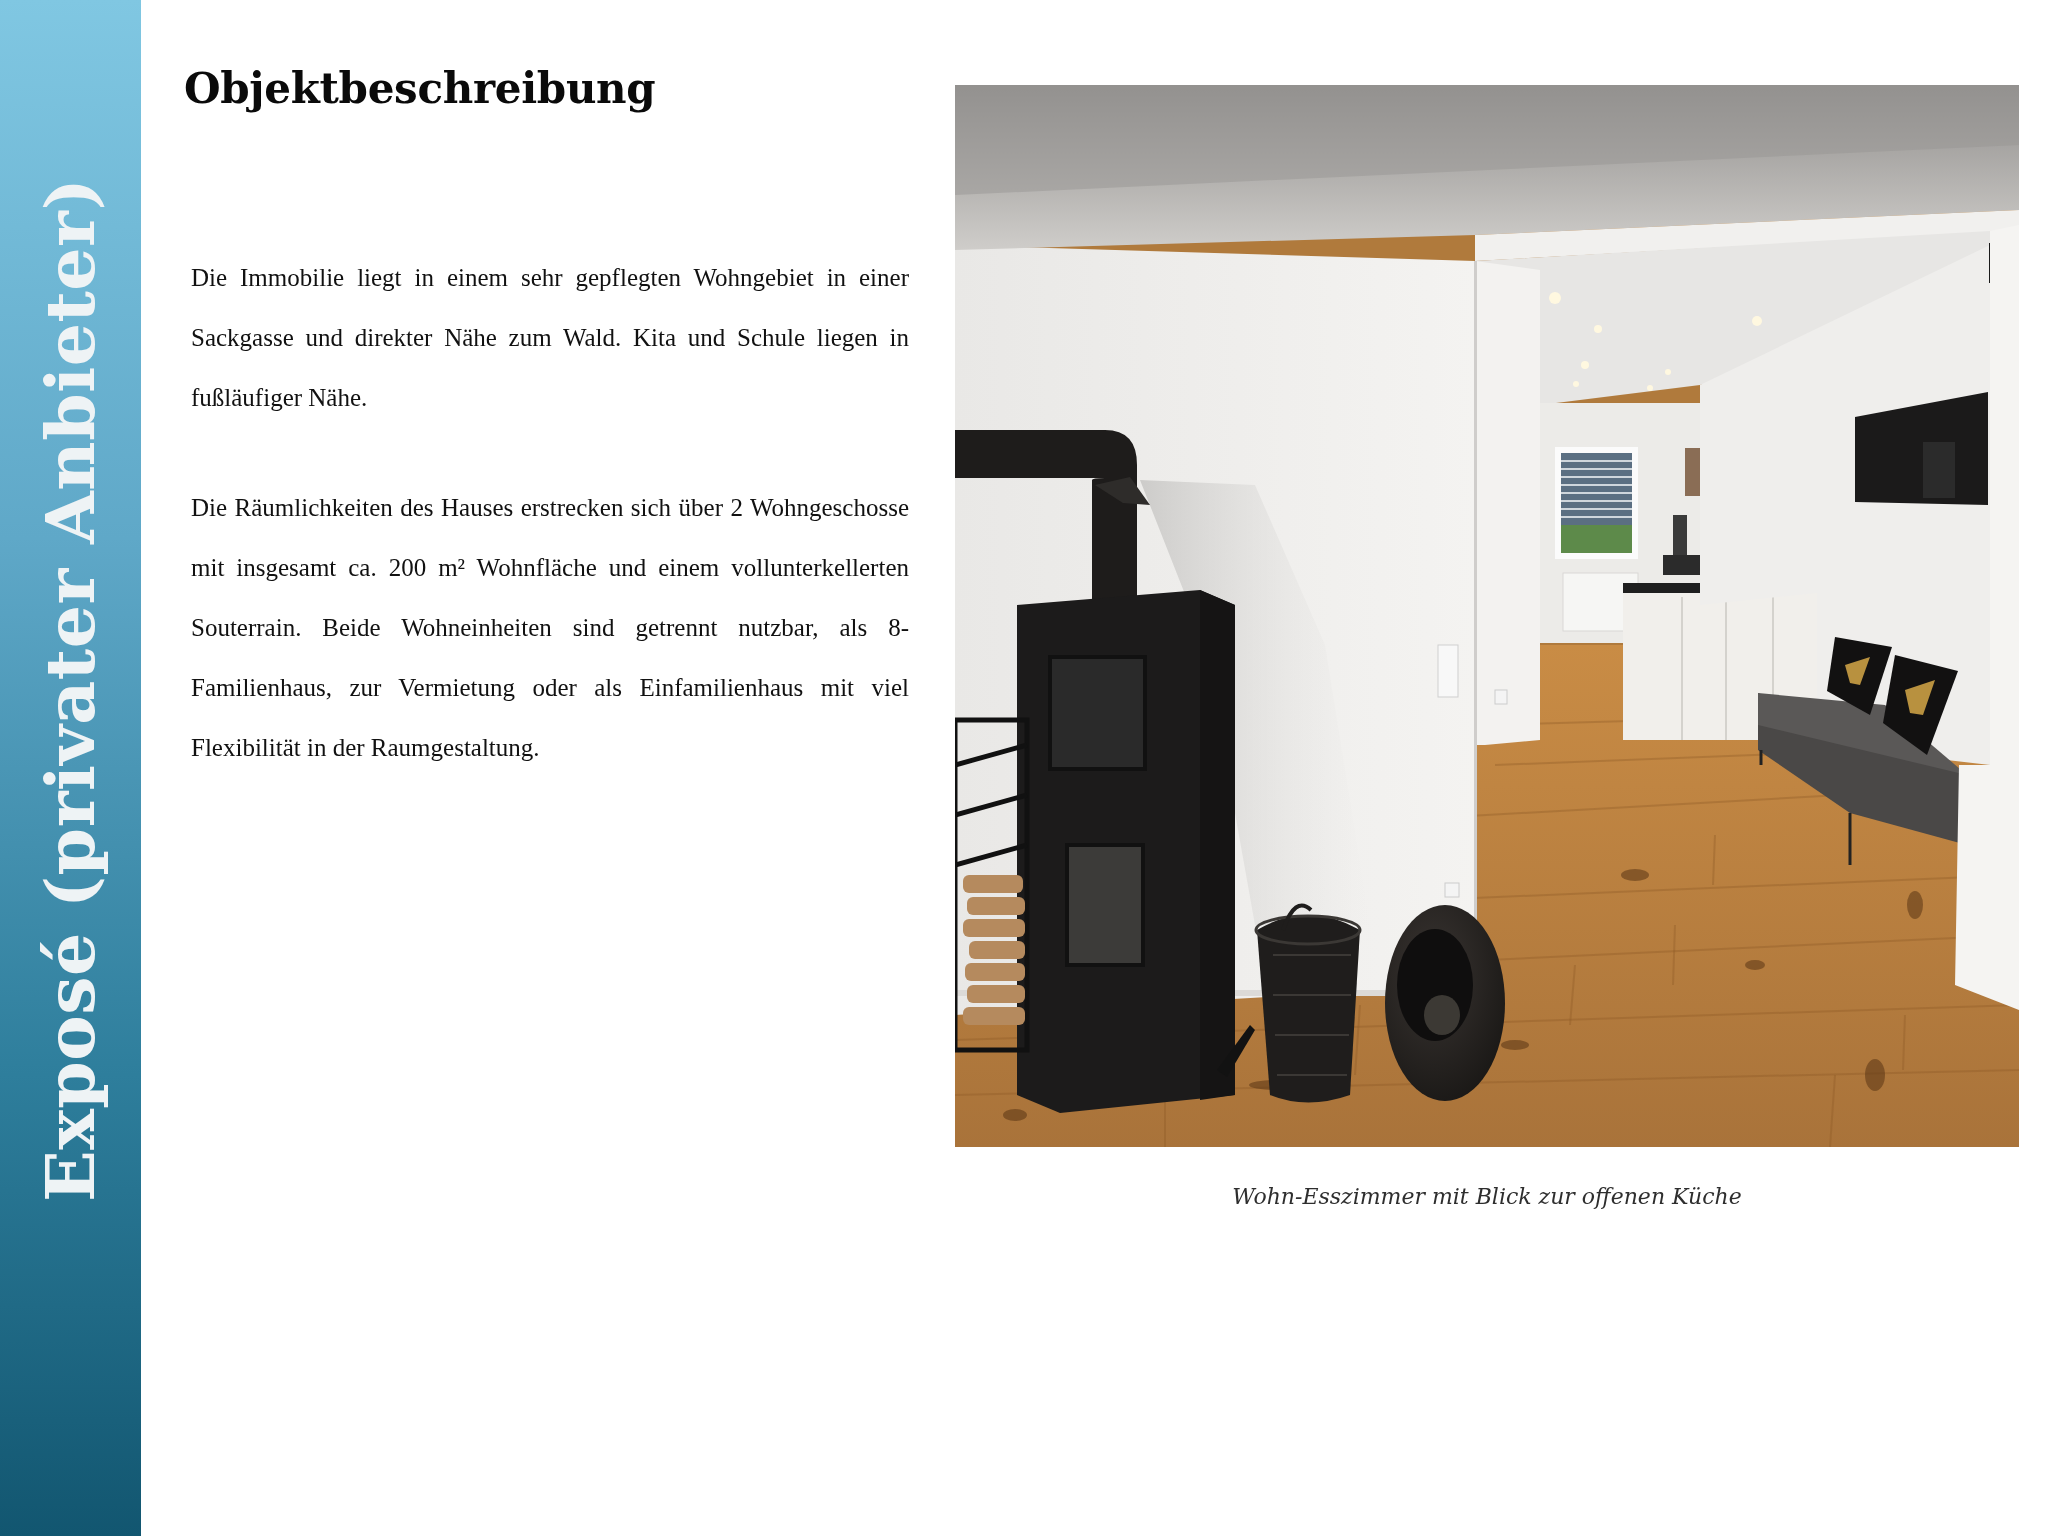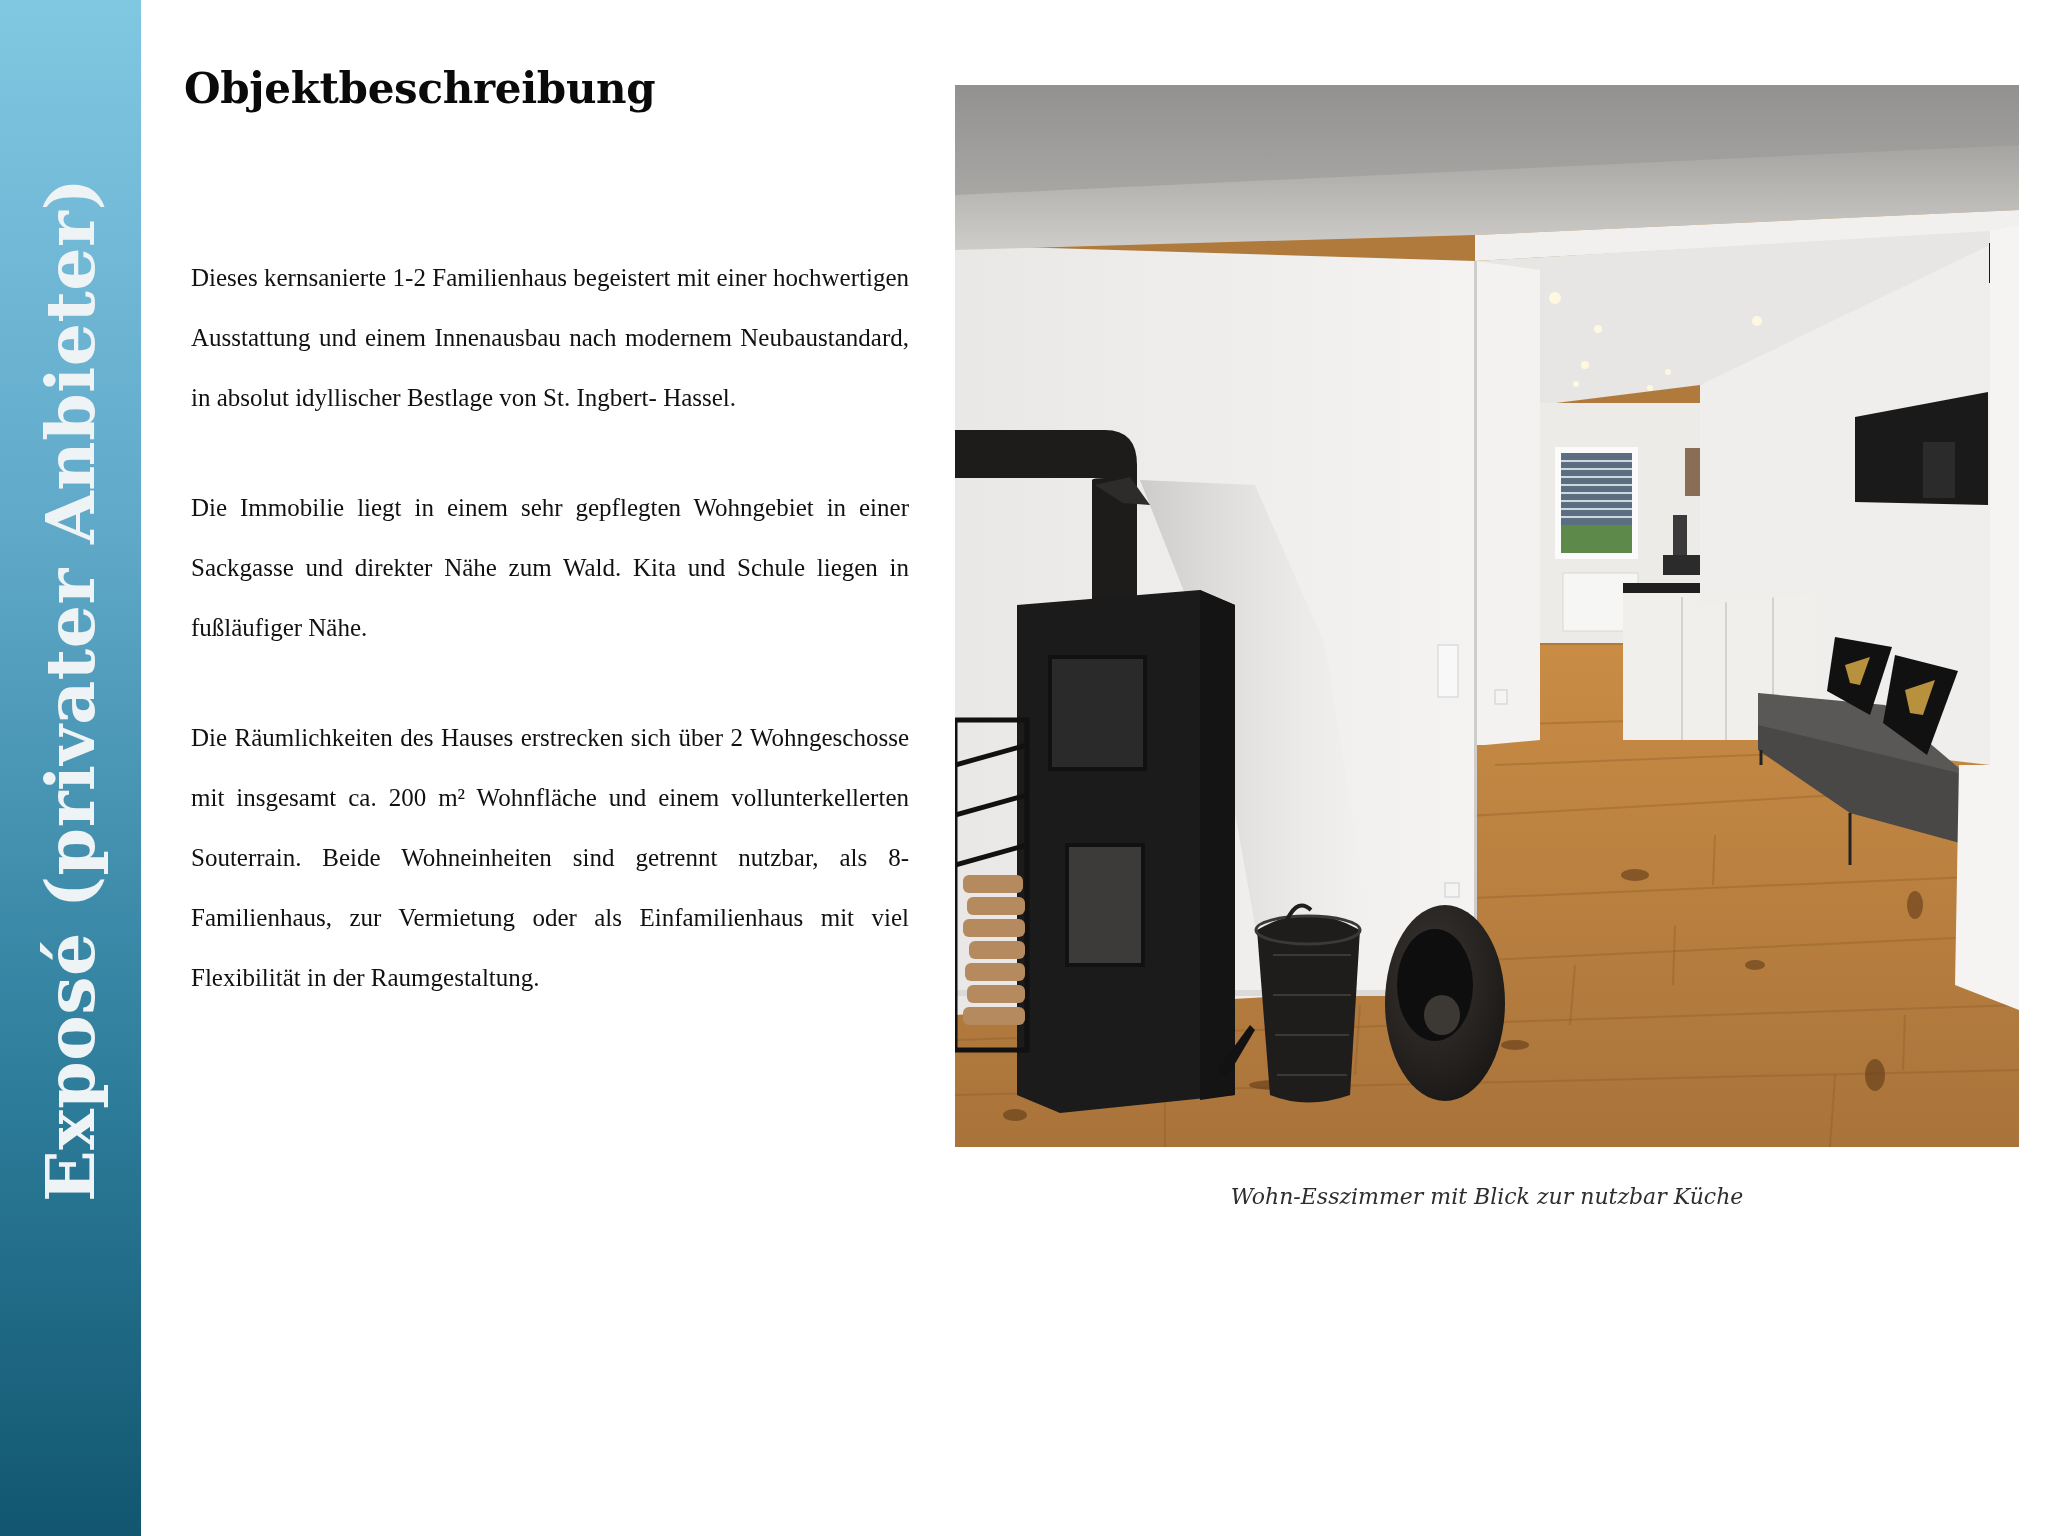--- a/index.html
+++ b/index.html
@@ -50,21 +50,20 @@
 </head>
 <body>
 
 <div class="sidebar">
   <div class="sidebar-title">Exposé (privater Anbieter)</div>
 </div>
 
 <h1 class="page-title">Objektbeschreibung</h1>
 
 <div class="body-text">
-  <p>Dieses kernsanierte 1-2 Familienhaus begeistert mit einer hochwertigen Ausstattung und einem Innenausbau nach modernem Neubaustandard, in absolut idyllischer Bestlage von St. Ingbert- Hassel.</p>
   <p>Die Immobilie liegt in einem sehr gepflegten Wohngebiet in einer Sackgasse und direkter Nähe zum Wald. Kita und Schule liegen in fußläufiger Nähe.</p>
   <p>Die Räumlichkeiten des Hauses erstrecken sich über 2 Wohngeschosse mit insgesamt ca. 200 m² Wohnfläche und einem vollunterkellerten Souterrain. Beide Wohneinheiten sind getrennt nutzbar, als 8-Familienhaus, zur Vermietung oder als Einfamilienhaus mit viel Flexibilität in der Raumgestaltung.</p>
 </div>
 
 <div class="photo" title="Wohn-Esszimmer mit offener Küche, Kaminofen, Holzdielenboden">
   <svg viewBox="0 0 1064 1062" preserveAspectRatio="none">
     <defs>
       <linearGradient id="ceil" x1="0" y1="0" x2="0" y2="1">
         <stop offset="0" stop-color="#8f8d8b"></stop>
         <stop offset="1" stop-color="#cfcdca"></stop>
@@ -240,13 +239,13 @@
     </g>
 
     <ellipse cx="490" cy="918" rx="60" ry="98" fill="url(#sphere)"></ellipse>
     <ellipse cx="480" cy="900" rx="38" ry="56" fill="#0f0e0e"></ellipse>
     <ellipse cx="487" cy="930" rx="18" ry="20" fill="#3c3934"></ellipse>
 
     <path d="M262 985 L295 940 L300 945 L272 992 Z" fill="#121212"></path>
   </svg>
 </div>
 
-<div class="caption">Wohn-Esszimmer mit Blick zur nutzbar Küche</div>
+<div class="caption">Wohn-Esszimmer mit Blick zur offenen Küche</div>
 
 </body></html>

